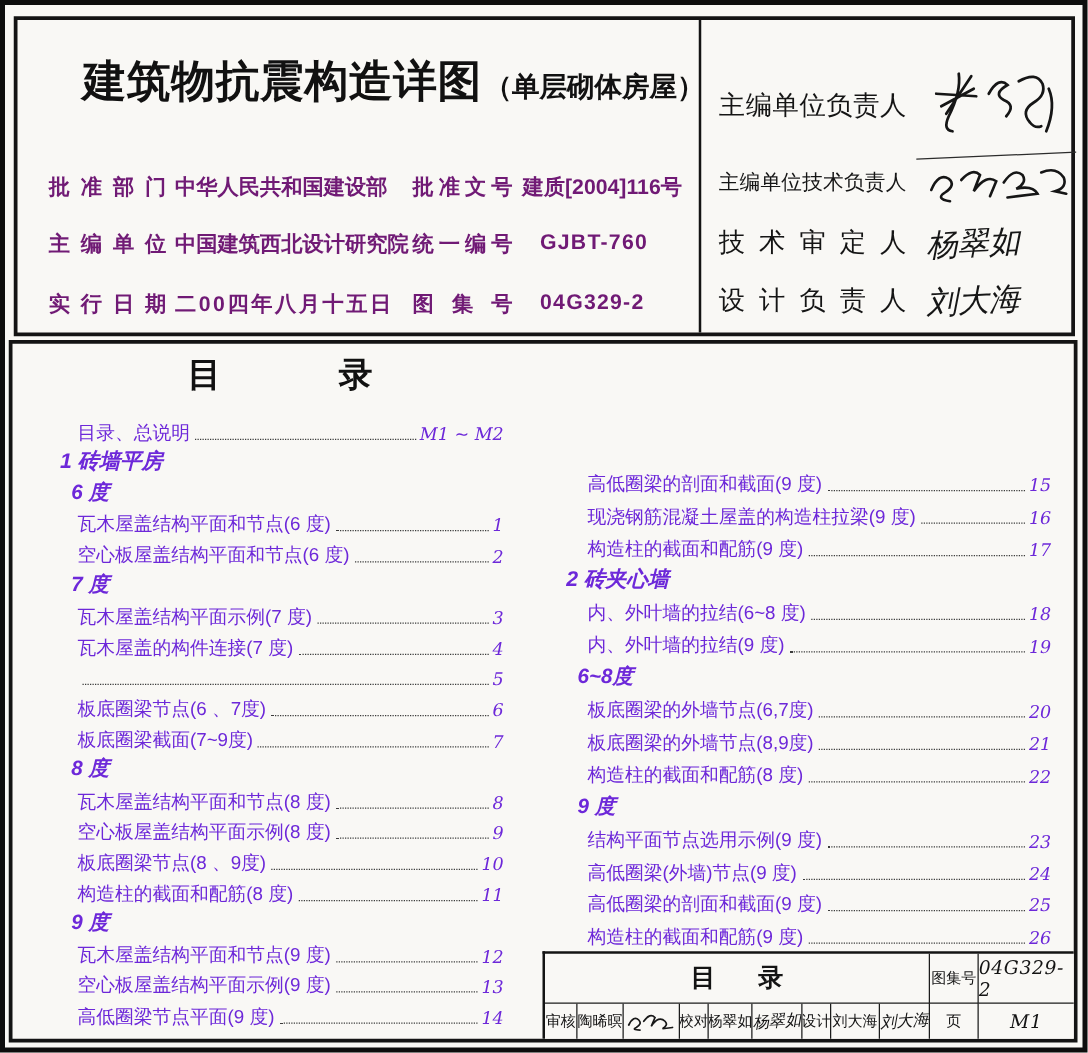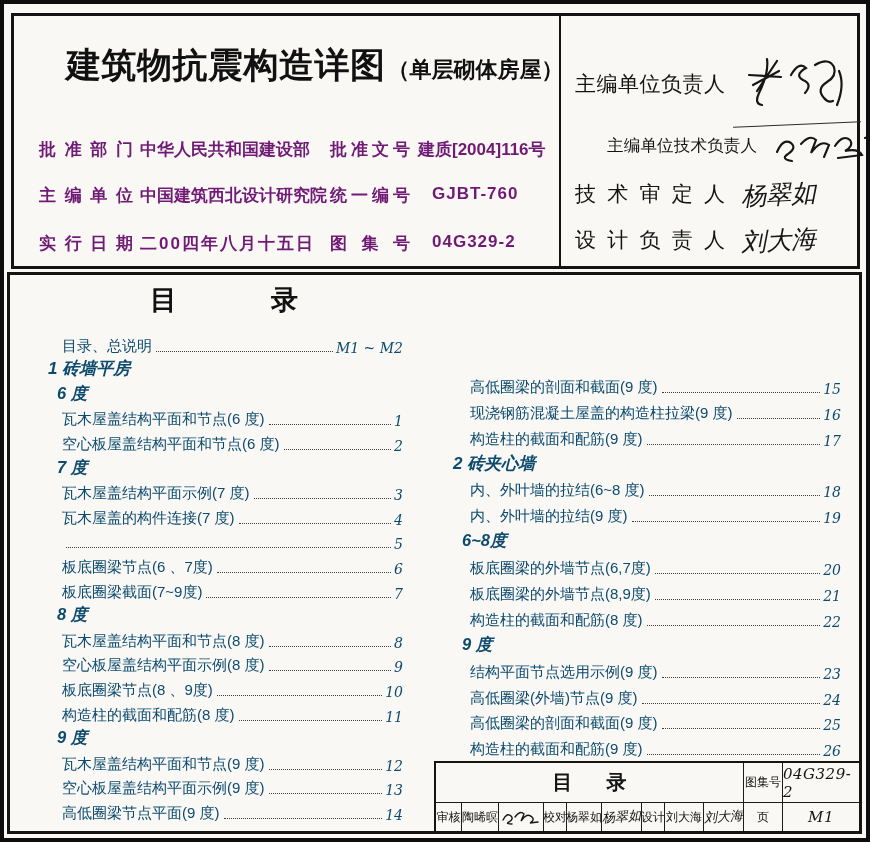--- a/index.html
+++ b/index.html
@@ -30,35 +30,35 @@
   .appr-row .al{position:absolute;left:25px;width:94px;font-weight:bold;text-align:justify;text-align-last:justify;}
   .appr-row .av{position:absolute;left:126px;font-weight:bold;}
   .appr-row .bl{position:absolute;left:316px;width:80px;font-weight:bold;text-align:justify;text-align-last:justify;}
   .appr-row .bv{position:absolute;left:404px;font-weight:bold;}
   .appr-row.r0{top:122px}.appr-row.r1{top:168px}.appr-row.r2{top:216px}
   .appr-row .sp{letter-spacing:2px;}
   .appr-row .lat{padding-left:14px;letter-spacing:1px;}
 
   .sig-row{position:absolute;left:14px;right:8px;display:flex;align-items:center;color:#151515;}
   .sig-row .slabel{width:150px;flex:0 0 150px;font-size:21px;text-align:justify;text-align-last:justify;white-space:nowrap;}
-  .sig-row.long .slabel{font-size:16.5px;margin-left:32px;}
+  .sig-row.long .slabel{font-size:16.5px;}
   .sig-row .sigarea{margin-left:16px;flex:1;position:relative;height:52px;display:flex;align-items:center;}
   .sig-text{font-family:"DejaVu Serif","Liberation Serif",serif;font-style:italic;font-size:25px;color:#161616;transform:rotate(-3deg);white-space:nowrap;}
   .sig-row.r0{top:40px;height:56px}.sig-row.r1{top:108px;height:44px}
   .sig-row.r2{top:158px;height:40px}.sig-row.r3{top:202px;height:44px}
   .sig-underline{position:absolute;left:172px;top:108px;width:128px;border-top:1.5px solid #2c2c2c;transform:rotate(-2.5deg);}
 
   
   .main-frame{
     position:absolute;left:3px;top:268px;width:855px;height:562px;
     box-sizing:border-box;border:3px solid #141414;
   }
   .toc-heading{position:absolute;left:140px;top:7px;display:flex;gap:94px;
     font-size:27px;font-weight:bold;color:#111;}
-  .toc-col{position:absolute;color:#0c4a6e;font-size:15px;}
+  .toc-col{position:absolute;color:#6d28d9;font-size:15px;}
   .toc-col.left{left:38px;top:56px;width:355px;--rh:24.6px;--pad:14px;}
   .toc-col.right{left:443px;top:52px;width:388px;margin-top:44px;--rh:25.9px;--pad:17px;}
   .toc-row{display:flex;align-items:flex-end;height:var(--rh);box-sizing:border-box;
     padding-left:var(--pad);white-space:nowrap;}
   .toc-row .t{flex:0 0 auto;}
   .toc-row .leader{flex:1 1 auto;min-width:8px;border-bottom:1.6px dotted #3c3c3c;margin:0 3px 4px 4px;}
   .toc-row .pg{flex:0 0 auto;font-family:"DejaVu Serif","Liberation Serif",serif;font-style:italic;font-size:14px;text-align:right;}
   .toc-row.h1{padding-left:0;font-weight:bold;font-style:italic;font-size:17px;}
   .toc-row.h2{padding-left:9px;font-weight:bold;font-style:italic;font-size:16.5px;}
 

